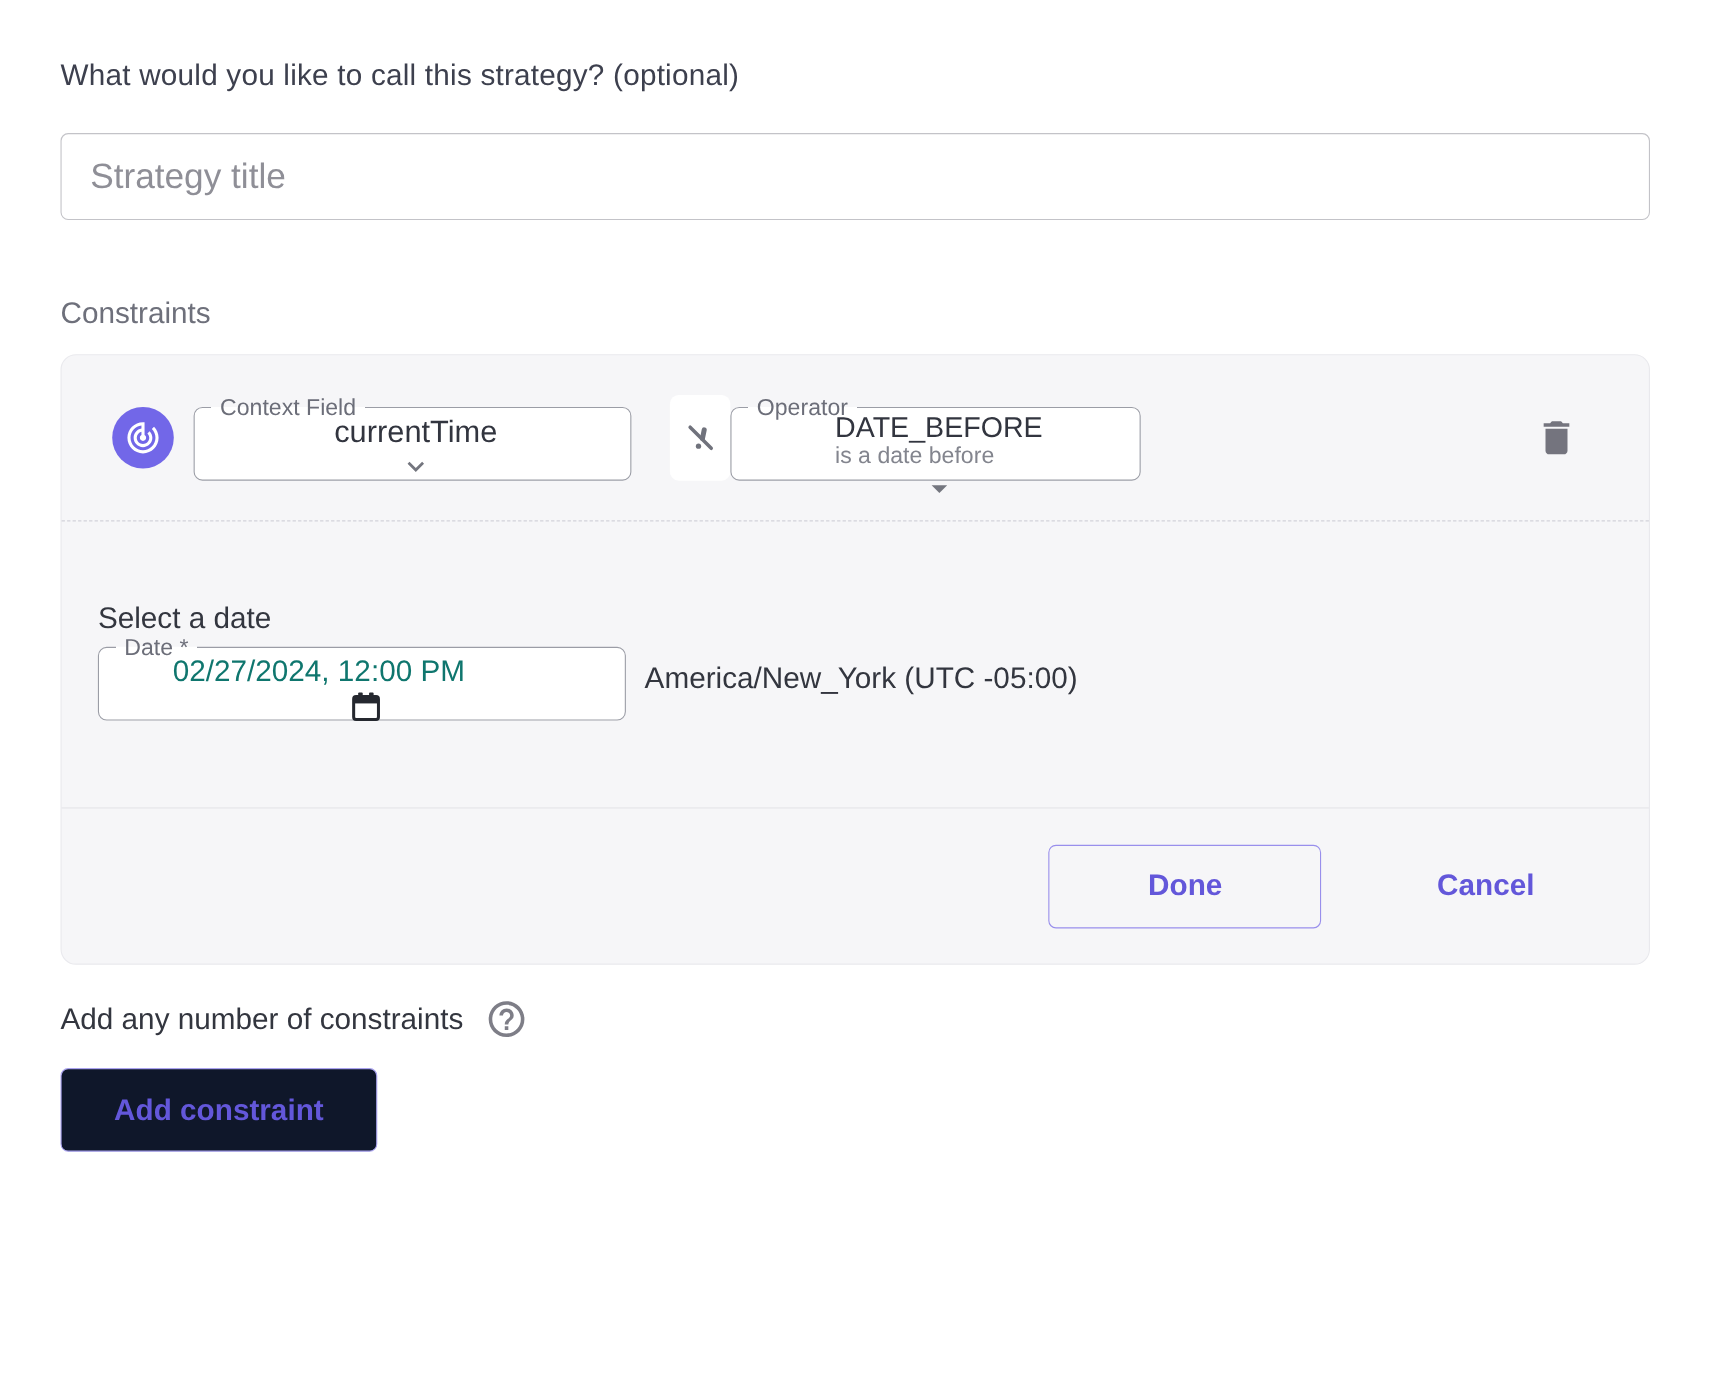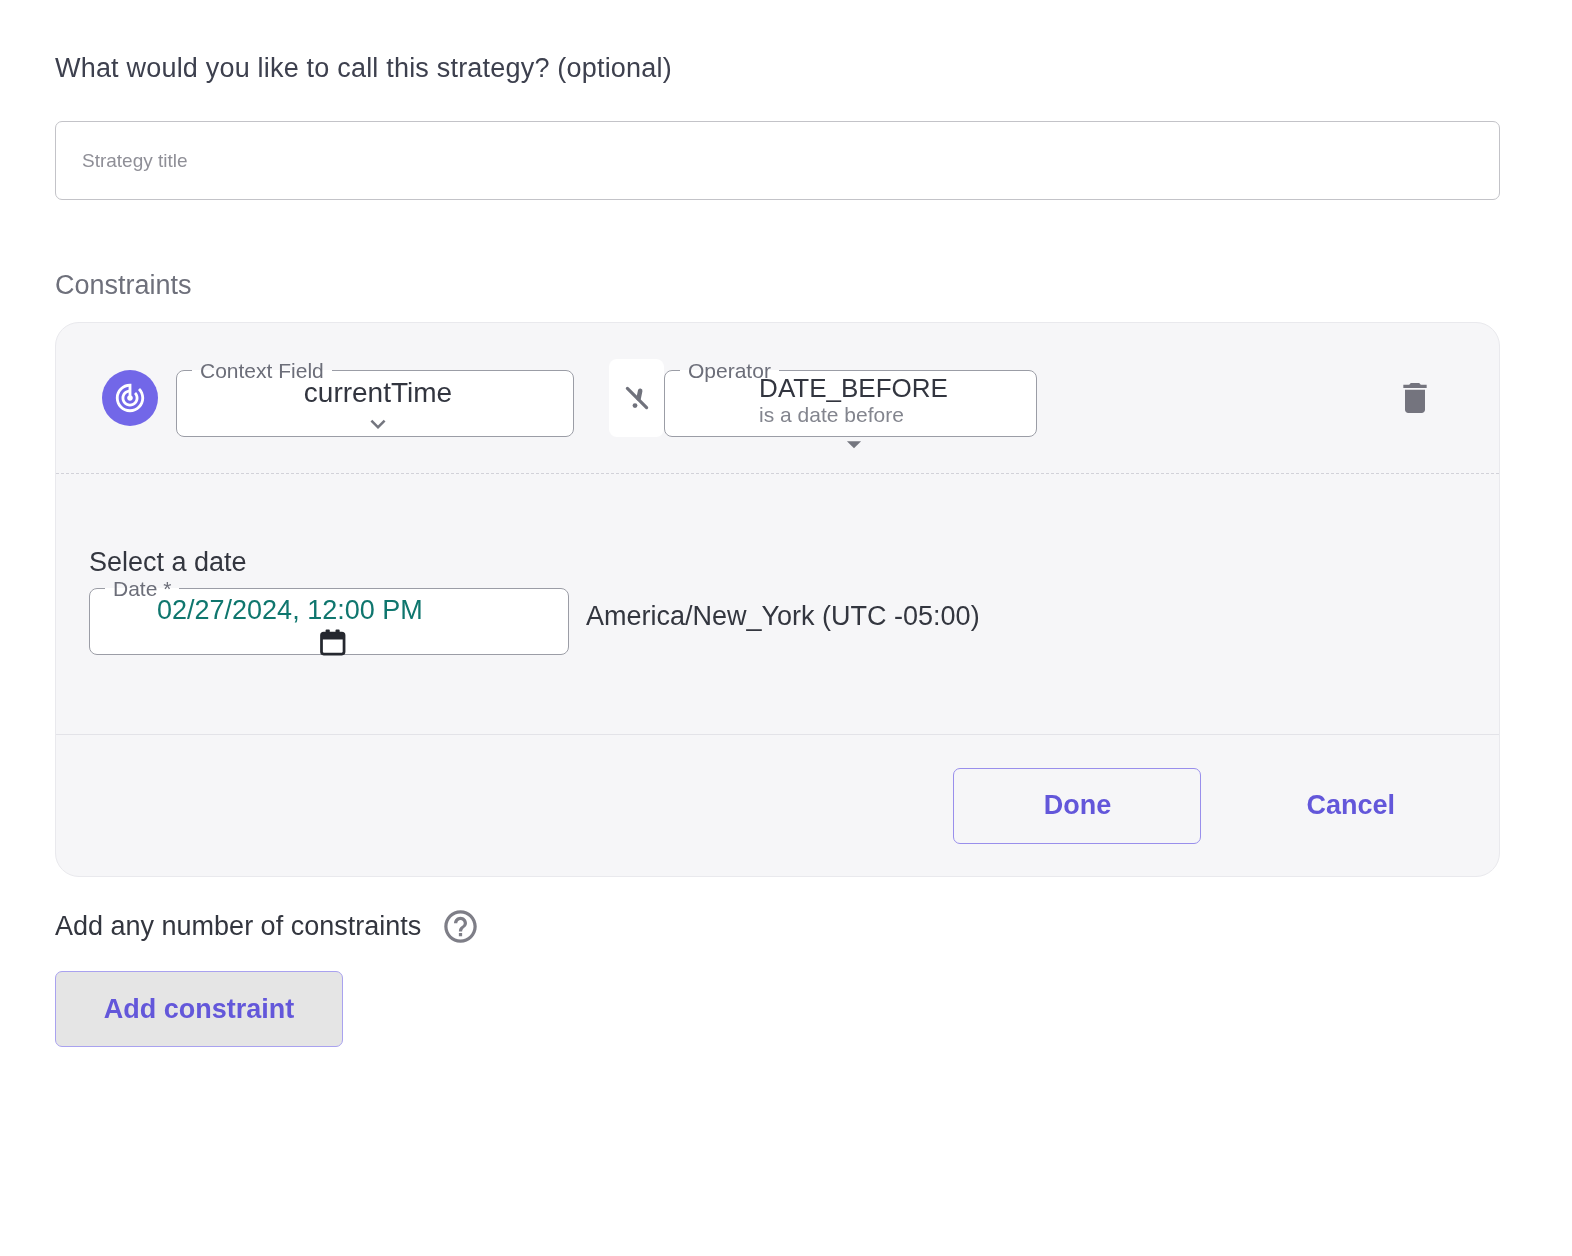--- a/index.html
+++ b/index.html
@@ -13,34 +13,34 @@
   }
   .page { padding: 53px 72px 0 55px; }
 
   .question {
     font-size: 27px; font-weight: 400; color: #3d404e; letter-spacing: .2px;
   }
 
   .title-input {
     margin-top: 37px; width: 100%; height: 79px;
     border: 1px solid #c3c3c8; border-radius: 7px;
-    font-size: 19px; padding: 0 26px; color: #3d404e;
+    font-size: 32px; padding: 0 26px; color: #3d404e;
     font-family: "Liberation Sans", sans-serif;
     background: #fff; outline: none; display: block;
   }
   .title-input::placeholder { color: #8f8f97; opacity: 1; }
 
   .constraints-label { margin-top: 70px; font-size: 27px; color: #6e707b; }
 
   
   .card {
     margin-top: 21px;
     background: #f6f6f8;
     border: 1px solid #e9e9ed;
-    border-radius: 24px;
+    border-radius: 14px;
   }
   .card-header {
     height: 151px; display: flex; align-items: center;
     padding-left: 46px; padding-right: 58px;
     border-bottom: 1px dashed #d2d2d9;
   }
   .constraint-icon-wrap {
     width: 56px; height: 56px; border-radius: 50%;
     background: #7267e8; display: flex; align-items: center; justify-content: center;
     flex-shrink: 0;
@@ -118,21 +118,21 @@
     color: #6357da; font-weight: bold; font-size: 27px; cursor: pointer;
     font-family: "Liberation Sans", sans-serif; padding: 0;
   }
 
   .hint-row { margin-top: 30px; display: flex; align-items: center; gap: 20px; }
   .hint-text { font-size: 27px; color: #33363f; }
   .help-btn { background: transparent; border: none; padding: 0; cursor: pointer; display: flex; }
 
   .add-constraint-btn {
     margin-top: 25px; width: 288px; height: 76px;
-    border: 1px solid #a9a2ef; border-radius: 7px; background: #e5e5e5;
+    border: 1px solid #a9a2ef; border-radius: 7px; background: #0f172a;
     color: #6357da; font-weight: bold; font-size: 27px; cursor: pointer;
     font-family: "Liberation Sans", sans-serif;
   }
 </style>
 </head>
 <body>
 
 <div class="page">
 
   <div class="question">What would you like to call this strategy? (optional)</div>

